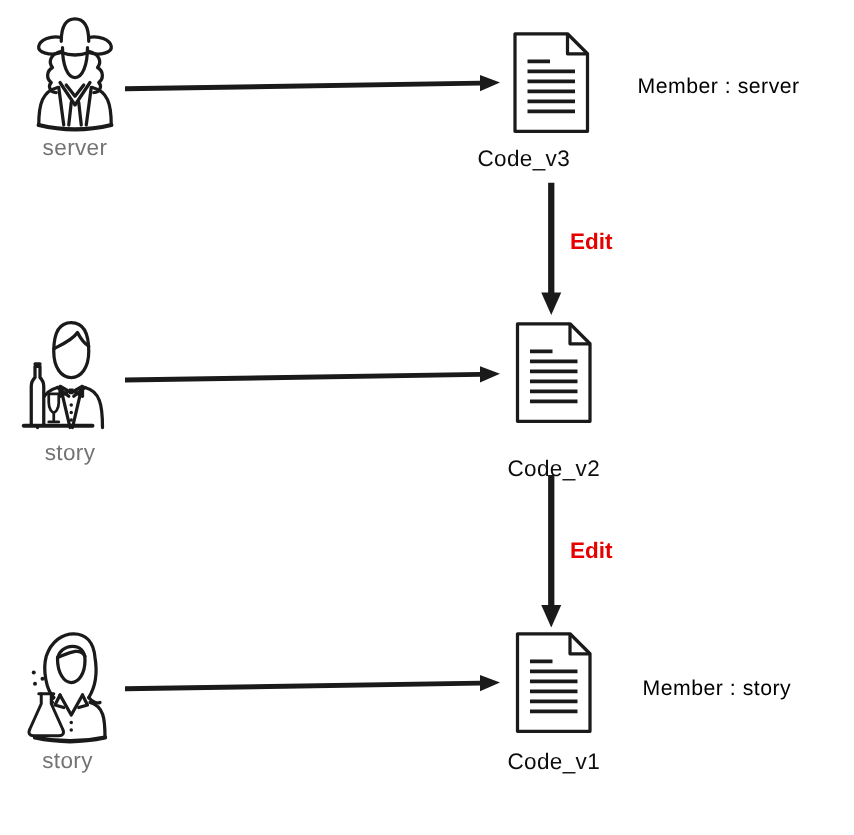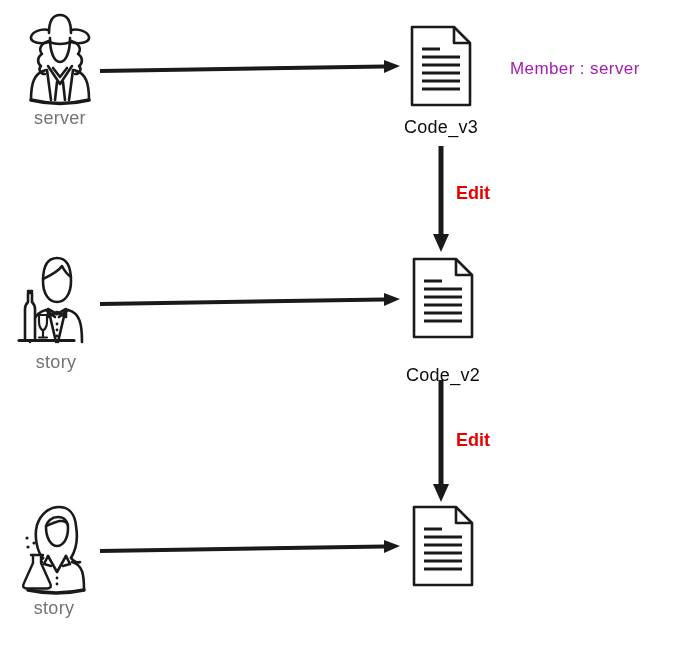--- a/index.html
+++ b/index.html
@@ -31,21 +31,21 @@
   .doc-label{
     width:110px;
     text-align:center;
     font-size:18px;
     letter-spacing:.3px;
     color:#0d0d0d;
   }
   .member-label{
     font-size:17px;
     letter-spacing:.4px;
-    color:#a21caf;
+    color:#000000;
     white-space:nowrap;
   }
   .edit-label{
     font-size:18px;
     font-weight:700;
     color:var(--edit-red);
   }
   svg{display:block;}
 </style>
 </head>
@@ -81,21 +81,21 @@
   </div>
 
   <div class="abs" style="left:409px;top:24px;">
     <svg width="64" height="84" viewBox="0 0 64 84" fill="none" stroke="#1a1a1a" stroke-width="2.6" stroke-linejoin="round">
       <path d="M3,3 H45 L61,19 V81 H3 Z" fill="#ffffff"></path>
       <path d="M45,3 V19 H61"></path>
       <path d="M13,25 H31" stroke-width="3"></path>
       <path d="M13,33 H51 M13,41 H51 M13,49 H51 M13,57 H51 M13,65 H51" stroke-width="3"></path>
     </svg>
   </div>
-  <div class="abs doc-label" style="left:386px;top:117px;">Code_v3</div>
+  <div class="abs doc-label" style="left:364px;top:117px;">Code_v3</div>
   <div class="abs member-label" style="left:510px;top:59px;">Member : server</div>
 
   <div class="abs" style="left:432px;top:146px;">
     <svg width="18" height="106" viewBox="0 0 18 106">
       <line x1="9" y1="0" x2="9" y2="90" stroke="#1a1a1a" stroke-width="5"></line>
       <polygon points="1,88 17,88 9,106" fill="#1a1a1a"></polygon>
     </svg>
   </div>
   <div class="abs edit-label" style="left:456px;top:183px;">Edit</div>
 
@@ -178,14 +178,16 @@
   </div>
 
   <div class="abs" style="left:411px;top:504px;">
     <svg width="64" height="84" viewBox="0 0 64 84" fill="none" stroke="#1a1a1a" stroke-width="2.6" stroke-linejoin="round">
       <path d="M3,3 H45 L61,19 V81 H3 Z" fill="#ffffff"></path>
       <path d="M45,3 V19 H61"></path>
       <path d="M13,25 H31" stroke-width="3"></path>
       <path d="M13,33 H51 M13,41 H51 M13,49 H51 M13,57 H51 M13,65 H51" stroke-width="3"></path>
     </svg>
   </div>
+  <div class="abs doc-label" style="left:388px;top:599px;">Code_v1</div>
+  <div class="abs member-label" style="left:514px;top:541px;">Member : story</div>
 
 </div>
 
 </body></html>

